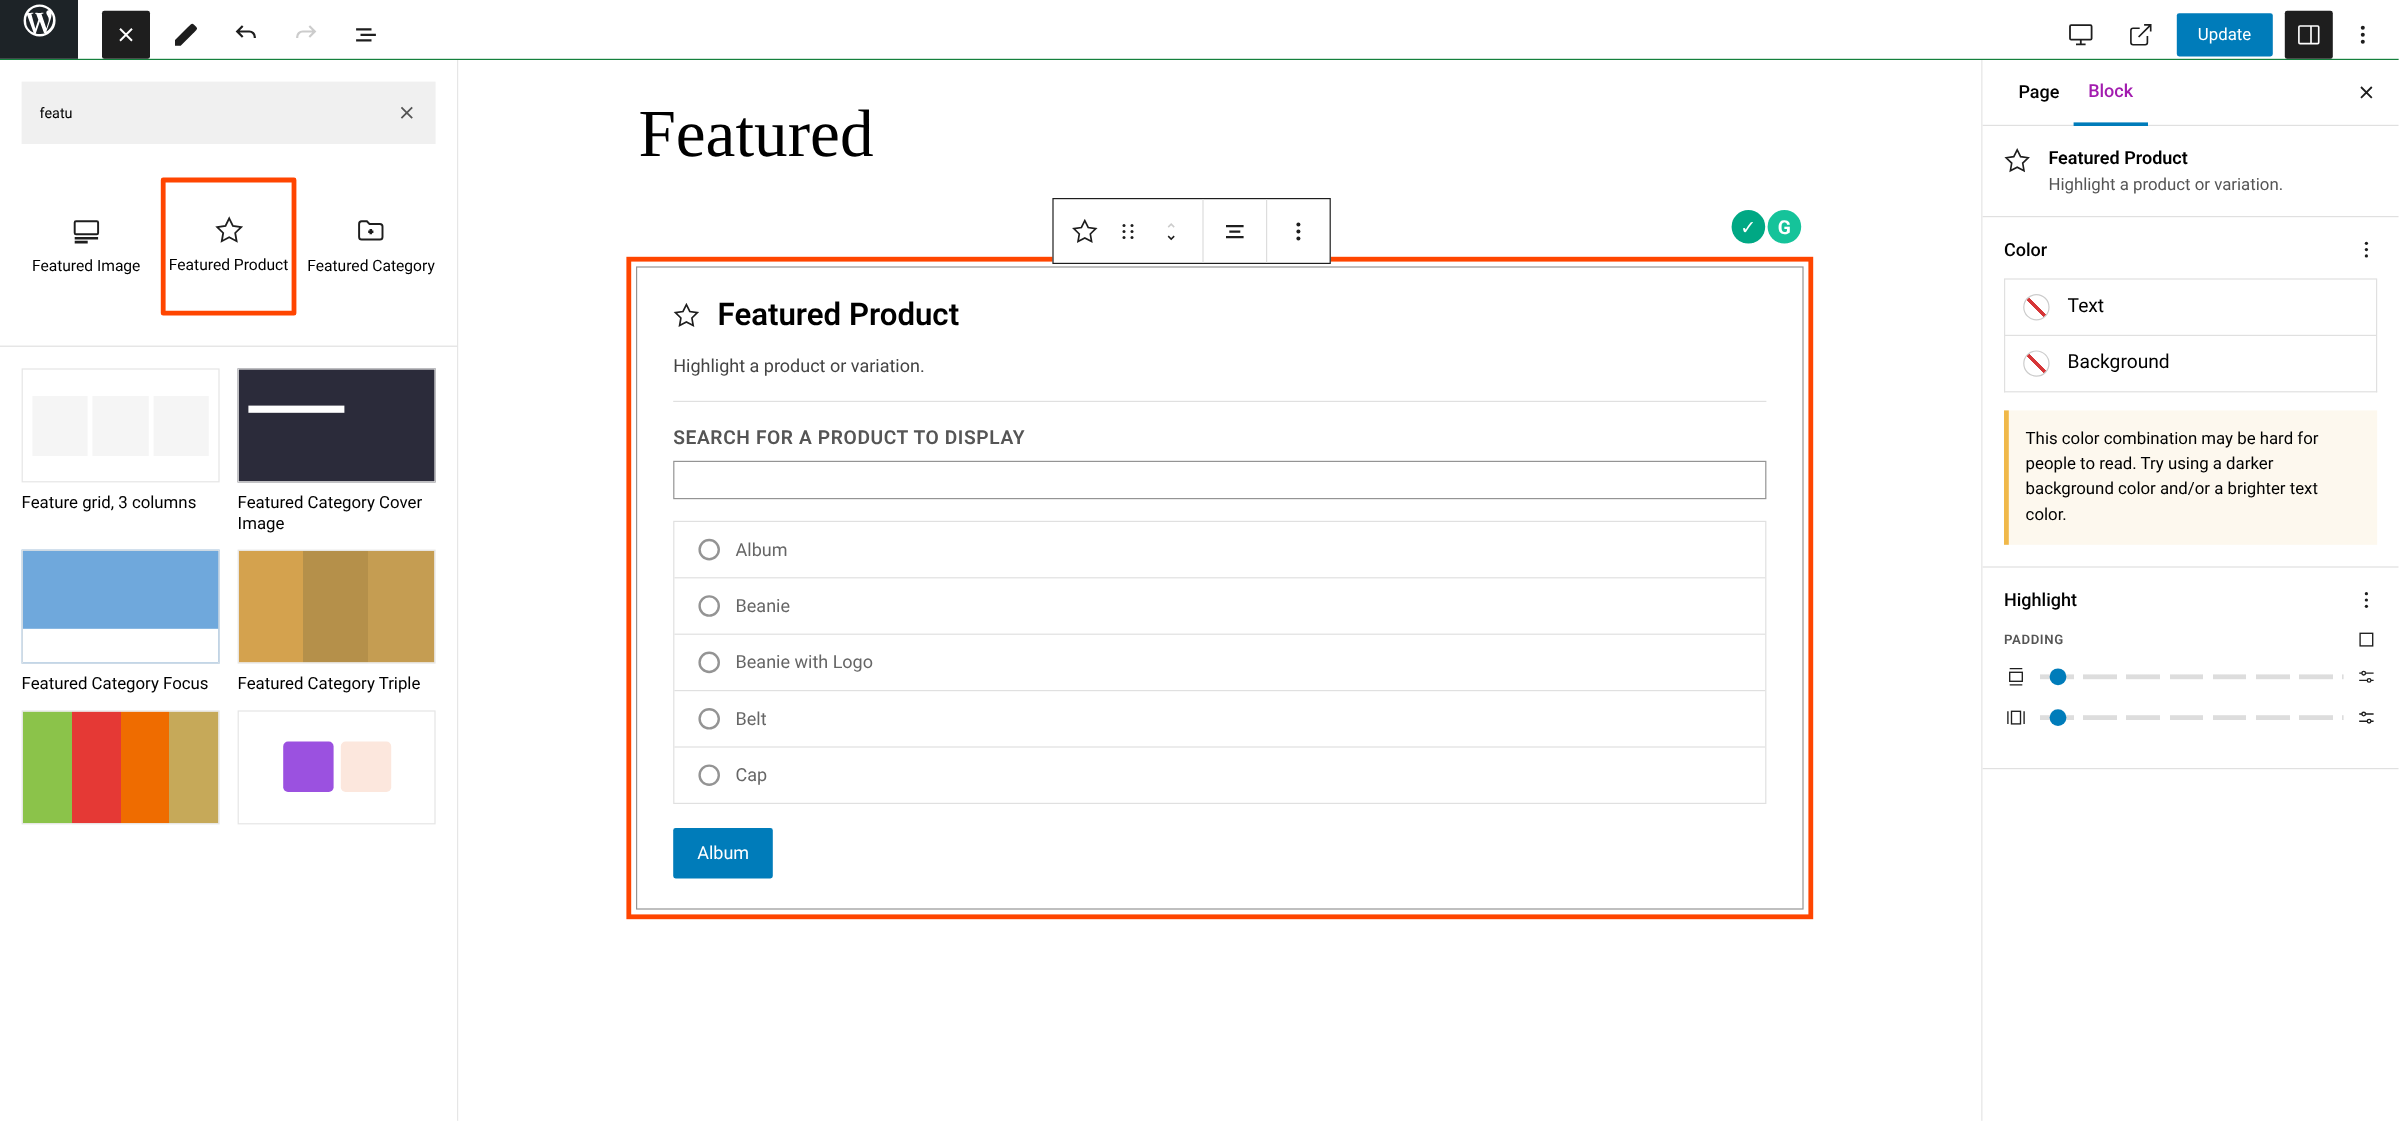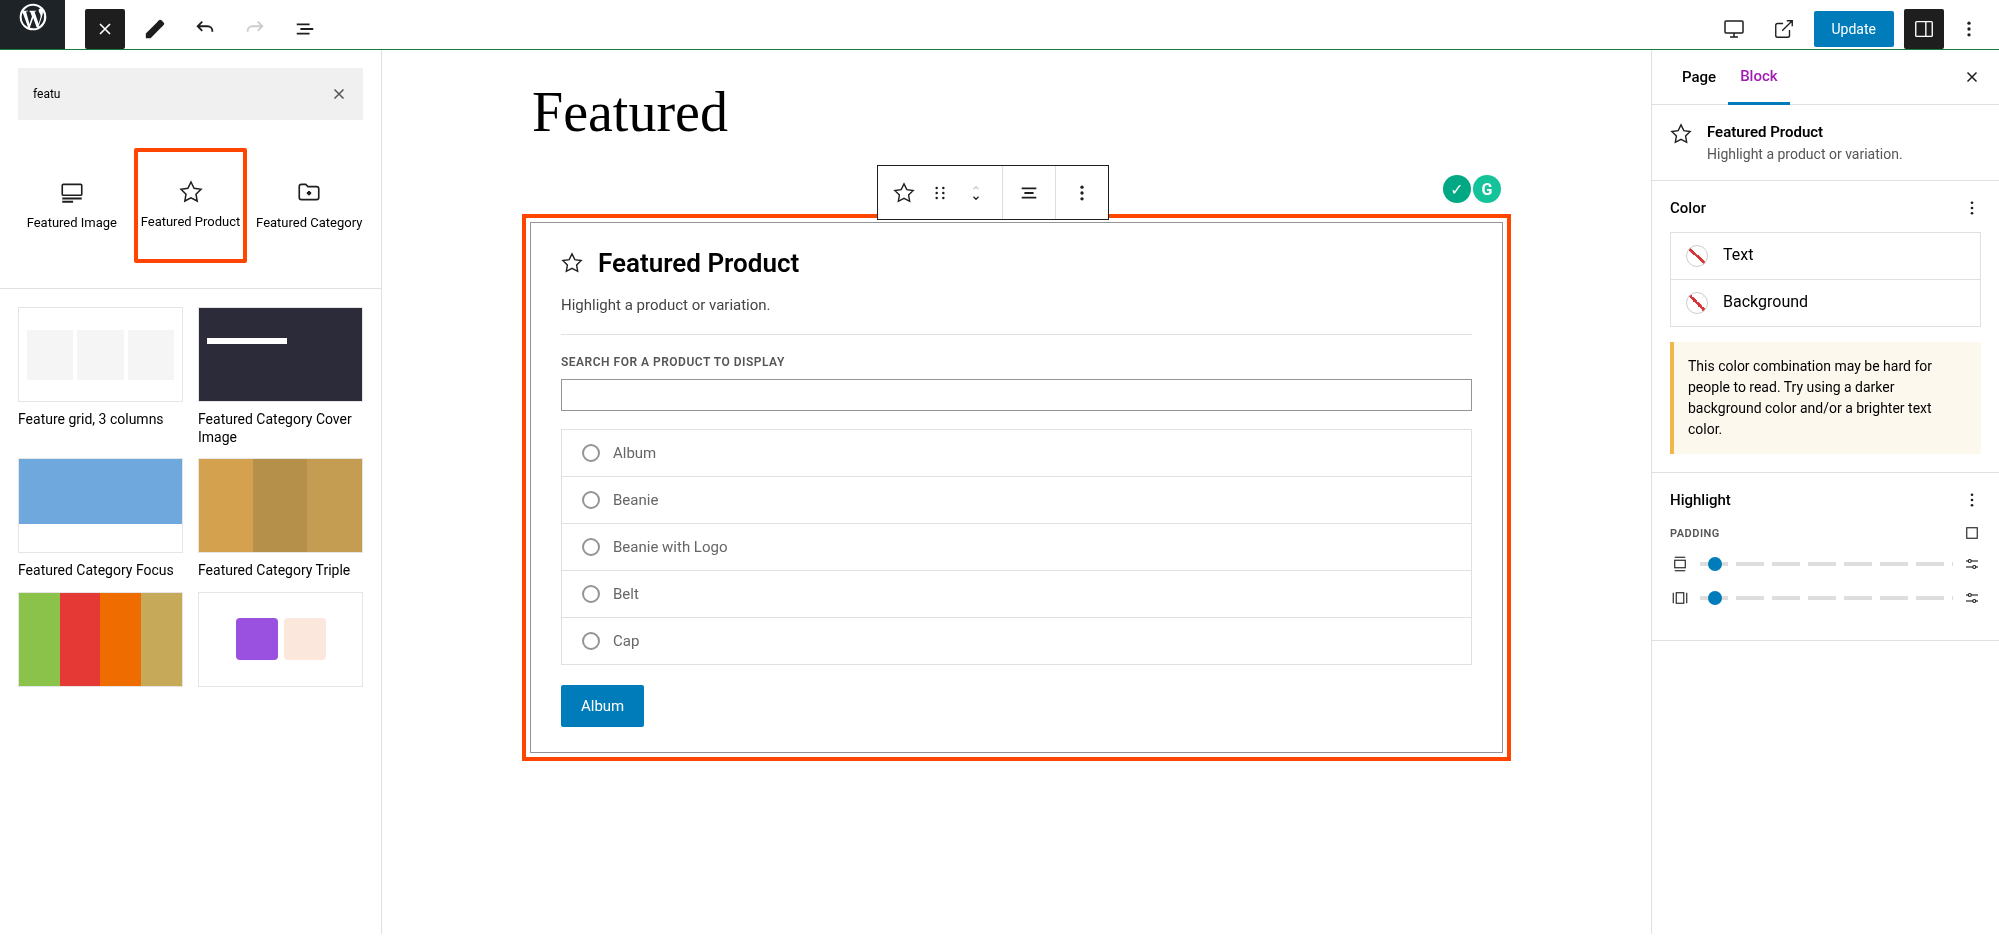--- a/index.html
+++ b/index.html
@@ -32,21 +32,21 @@
 .canvas{flex:1;background:#fff;overflow:auto;position:relative;padding:0 30px}
 .page-title{font-family:Georgia,serif;font-size:56px;padding:30px 120px 0}
 .block-toolbar{position:absolute;top:115px;left:495px;display:flex;background:#fff;border:1px solid #1e1e1e;height:55px;z-index:10}
 .bt-group{display:flex;align-items:center;border-right:1px solid #ddd;padding:0 8px}
 .bt-btn{width:36px;height:36px;display:flex;align-items:center;justify-content:center;cursor:pointer}
 .fp-block{margin:70px 110px 20px;border:4px solid #ff4500;padding:4px}
 .fp-inner{border:1px solid #949494;padding:25px 30px}
 .fp-header{display:flex;align-items:center;gap:15px;margin-bottom:18px}
 .fp-title{font-size:26px;font-weight:600}
 .fp-desc{font-size:15px;color:#444;margin-bottom:20px;padding-bottom:20px;border-bottom:1px solid #e0e0e0}
-.fp-search-label{font-size:12px;font-weight:600;letter-spacing:0.5px;color:#555;margin-bottom:10px}
+.fp-search-label{font-size:16px;font-weight:600;letter-spacing:0.5px;color:#555;margin-bottom:10px}
 .fp-search-input{width:100%;height:32px;border:1px solid #949494;padding:0 10px;margin-bottom:18px}
 .fp-list{border:1px solid #e0e0e0;margin-bottom:20px}
 .fp-list-item{display:flex;align-items:center;gap:13px;padding:14px 20px;border-bottom:1px solid #e0e0e0;cursor:pointer}
 .fp-list-item:last-child{border-bottom:none}
 .fp-radio{width:18px;height:18px;border:2px solid #949494;border-radius:50%}
 .fp-list-item span{color:#666;font-size:15px}
 .done-btn{background:#007cba;color:#fff;border:none;padding:12px 20px;font-size:15px;border-radius:2px;cursor:pointer}
 .badge-float{position:absolute;top:125px;right:150px;display:flex;gap:2px}
 .badge-float .bf{width:28px;height:28px;border-radius:50%;display:flex;align-items:center;justify-content:center}
 .sidebar{width:348px;border-left:1px solid #e0e0e0;overflow-y:auto}

